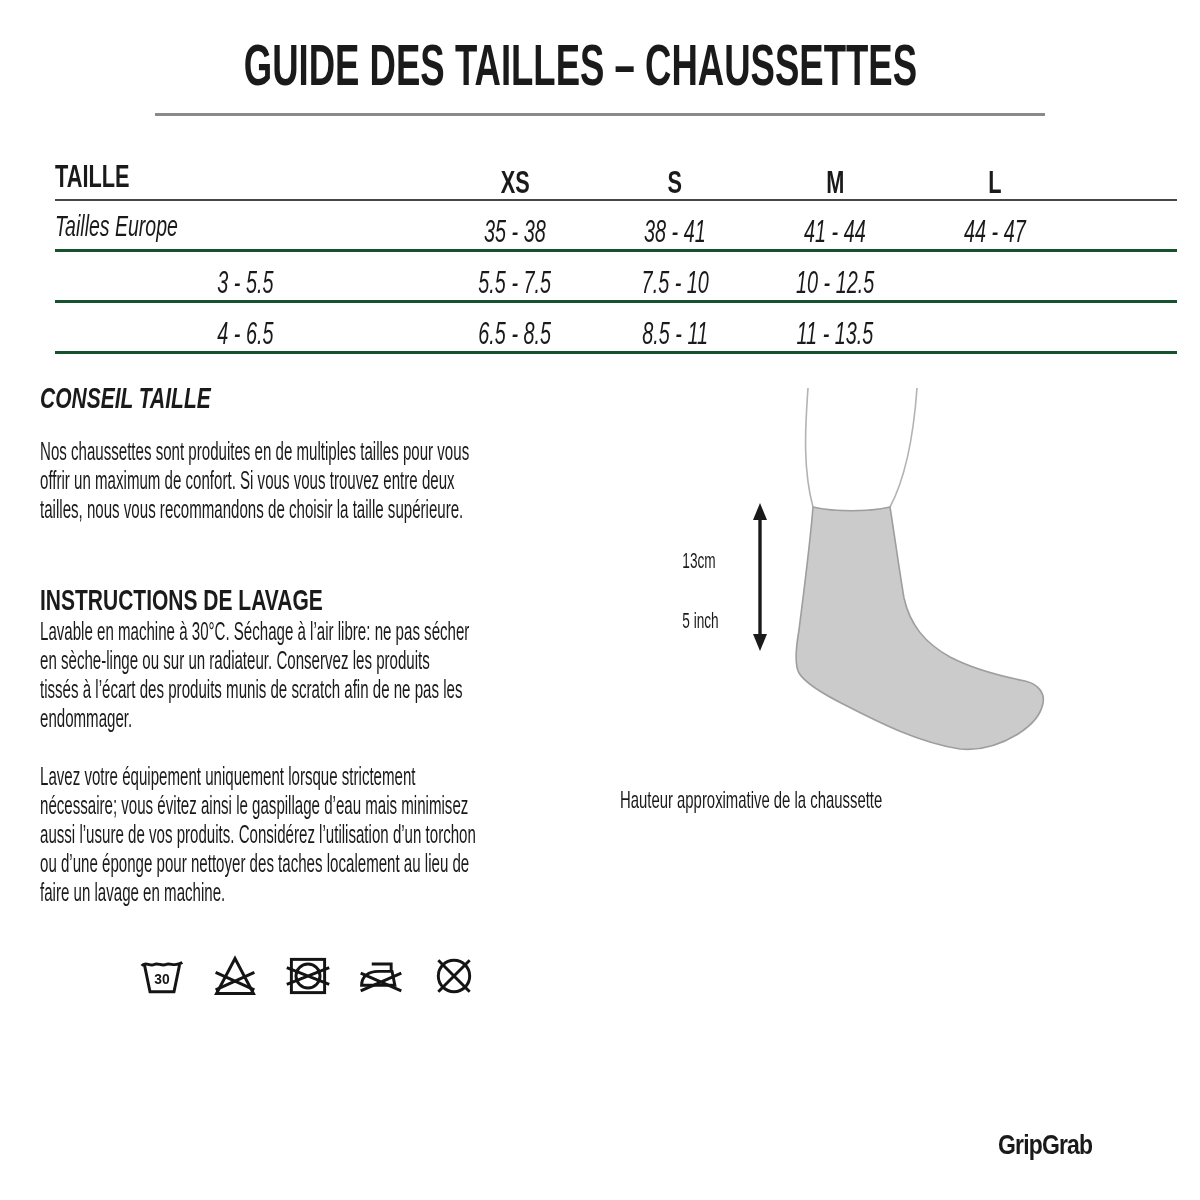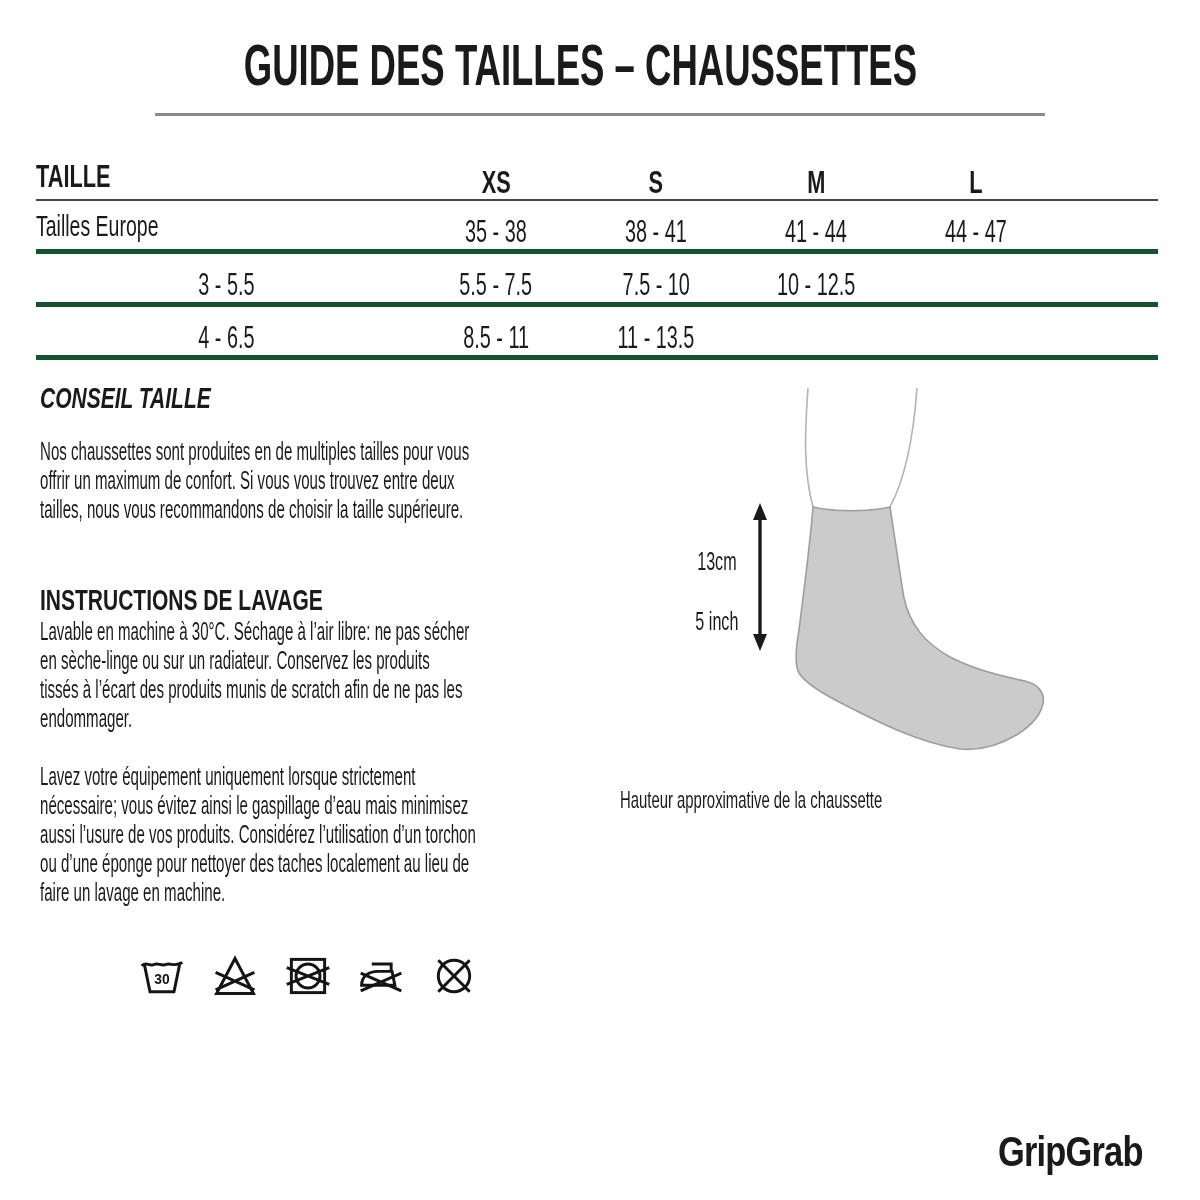--- a/index.html
+++ b/index.html
@@ -18,42 +18,42 @@
   .s63{transform:scaleX(0.63);}
   .s65{transform:scaleX(0.65);}
   .s68{transform:scaleX(0.68);}
   .s70{transform:scaleX(0.70);}
   .s82{transform:scaleX(0.82);}
 
   .page-title-wrap{left:0;top:36;width:1104px;text-align:center;top:36px;margin-left:28px;}
   .page-title{font-size:58px;font-weight:bold;line-height:1.0;letter-spacing:0px;}
   .title-rule{left:155px;top:113px;width:890px;height:3px;background:#8a8a8a;}
 
-  .size-table{left:36px;top:152px;width:1122px;}
+  .size-table{left:55px;top:152px;width:1122px;}
   .t-row{display:grid;grid-template-columns:380px 160px 160px 160px 160px 102px;align-items:center;}
   .t-head{height:47px;border-bottom:2px solid #474747;}
-  .t-data{height:48px;border-bottom:5px solid #14532d;}
+  .t-data{height:48px;border-bottom:3px solid #14532d;font-style:italic;}
   .t-cell{overflow:visible;white-space:nowrap;}
   .t-cell.c{text-align:center;margin-top:12px;}
   .th-label{font-size:32px;font-weight:bold;}
   .td-label{font-size:30px;font-weight:normal;}
   .td-val{font-size:32px;font-weight:normal;}
 
   .section-heading{font-size:30px;font-weight:bold;line-height:1.0;}
   .body-par{font-size:26px;line-height:29px;width:960px;}
 
   .care-row{left:138px;top:950px;display:flex;gap:25px;align-items:center;}
   .care-icon{width:48px;height:52px;}
   .care-icon svg{display:block;}
 
   .sock-svg{left:620px;top:385px;}
-  .measure-label{left:660px;top:546px;width:88px;text-align:center;font-size:26px;line-height:30px;}
+  .measure-label{left:660px;top:546px;width:88px;text-align:left;font-size:22px;line-height:30px;}
   .sock-caption{left:620px;top:787px;font-size:24px;line-height:1.1;white-space:nowrap;}
 
-  .brand-logo{left:998px;top:1131px;font-size:42px;font-weight:bold;letter-spacing:-1px;line-height:1.0;}
+  .brand-logo{left:998px;top:1131px;font-size:28px;font-weight:bold;letter-spacing:-1px;line-height:1.0;}
 </style>
 </head>
 <body>
 
 <div class="abs page-title-wrap">
   <span class="page-title cx cx-c s63">GUIDE DES TAILLES – CHAUSSETTES</span>
 </div>
 <div class="abs title-rule"></div>
 
 <div class="abs size-table">
@@ -78,20 +78,21 @@
   <div class="t-row t-data">
     <div class="t-cell c"><span class="td-val cx cx-c s62">3 - 5.5</span></div>
     <div class="t-cell c"><span class="td-val cx cx-c s62">5.5 - 7.5</span></div>
     <div class="t-cell c"><span class="td-val cx cx-c s62">7.5 - 10</span></div>
     <div class="t-cell c"><span class="td-val cx cx-c s62">10 - 12.5</span></div>
     <div class="t-cell"></div>
   </div>
 
   <div class="t-row t-data">
     <div class="t-cell c"><span class="td-val cx cx-c s62">4 - 6.5</span></div>
+    <div class="t-cell c"><span class="td-val cx cx-c s62">6.5 - 8.5</span></div>
     <div class="t-cell c"><span class="td-val cx cx-c s62">8.5 - 11</span></div>
     <div class="t-cell c"><span class="td-val cx cx-c s62">11 - 13.5</span></div>
     <div class="t-cell"></div>
   </div>
 </div>
 
 <div class="abs" style="left:40px;top:383px;font-style:italic;">
   <span class="section-heading cx s70">CONSEIL TAILLE</span>
 </div>
 <div class="abs" style="left:40px;top:437px;">

